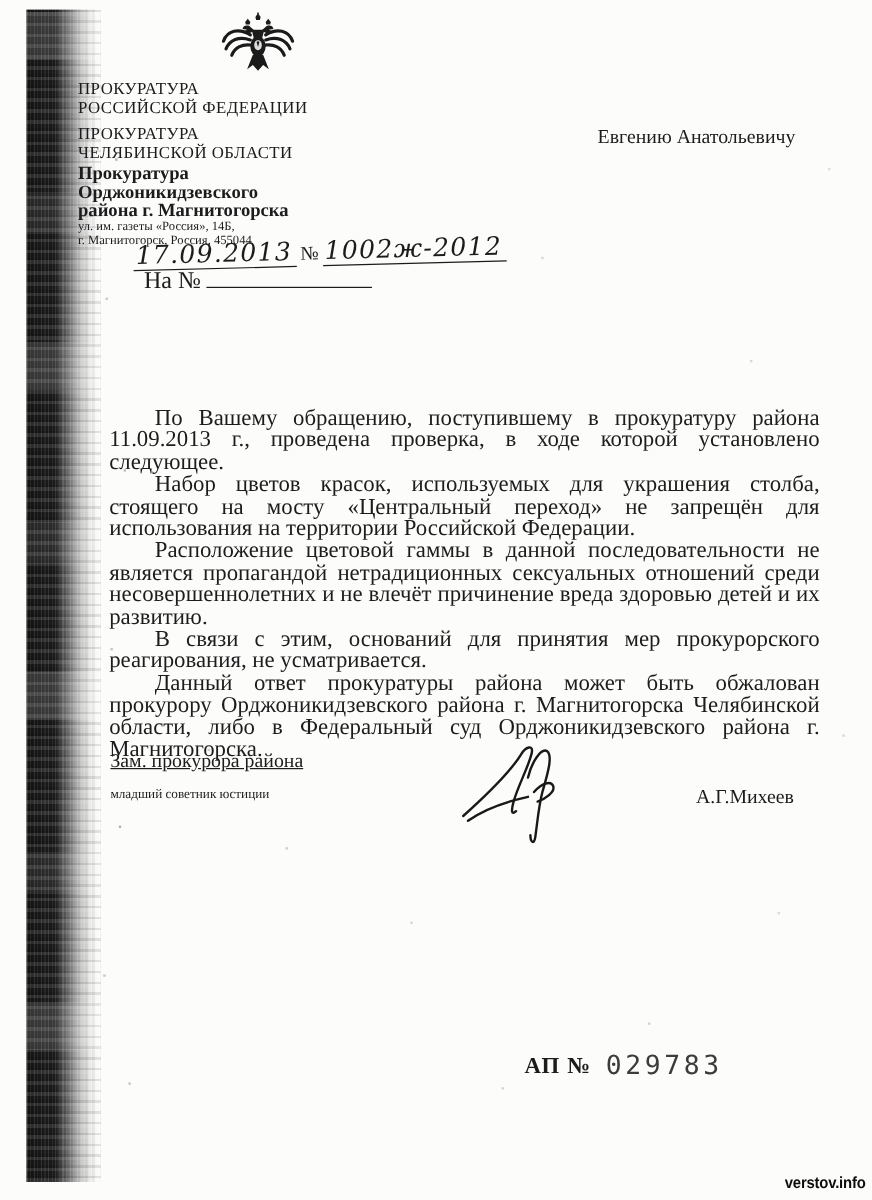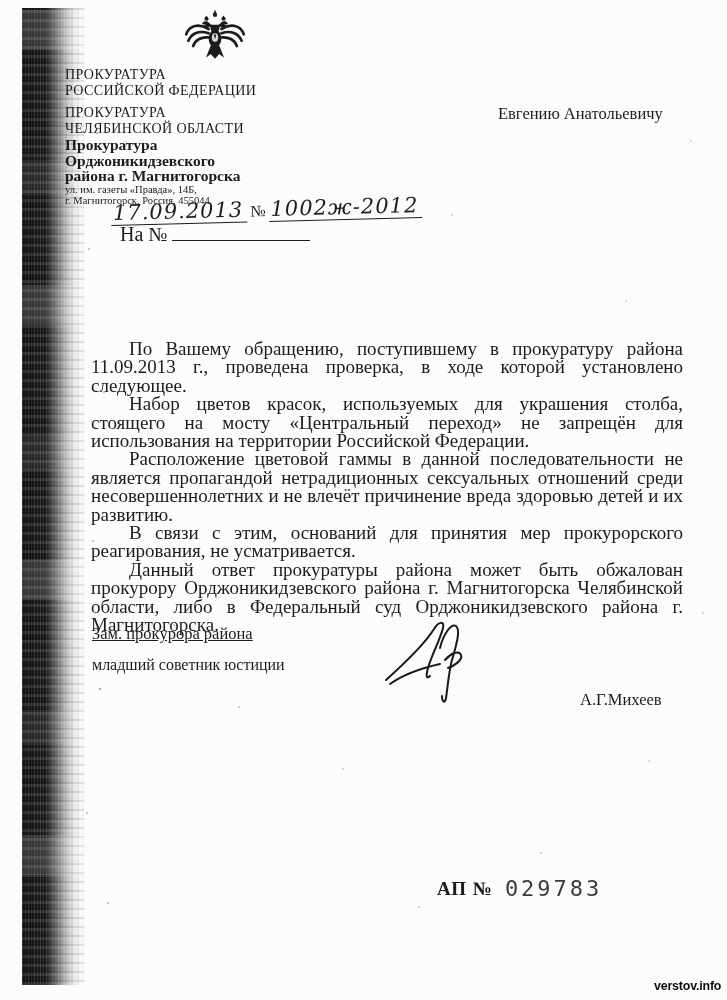--- a/index.html
+++ b/index.html
@@ -55,22 +55,22 @@
   .na-line{display:inline-block;width:138px;border-bottom:1.5px solid #1c1c1c;height:14px;}
 
   .addressee{position:absolute;left:498px;top:104px;font-size:16.5px;}
 
   
   .body-text{position:absolute;left:91px;top:340px;width:592px;font-size:19px;line-height:18.4px;text-align:justify;}
   .body-text p{margin:0;text-indent:38px;}
 
   
   .sig-pos1{position:absolute;left:92px;top:624px;font-size:16.5px;text-decoration:underline;}
-  .sig-pos2{position:absolute;left:92px;top:656px;font-size:16px;text-align:right;}
-  .sig-name{position:absolute;left:580px;top:654px;font-size:16.5px;margin-top:36px;}
+  .sig-pos2{position:absolute;left:92px;top:656px;font-size:11px;text-align:right;}
+  .sig-name{position:absolute;left:580px;top:654px;font-size:16.5px;}
   .sig-svg{position:absolute;left:382px;top:616px;}
 
   
   .stamp{position:absolute;left:437px;top:876px;white-space:nowrap;}
   .stamp-prefix{font-size:19px;font-weight:bold;letter-spacing:1px;}
   .stamp-number{
     font-family:"DejaVu Sans Mono", monospace;font-size:22px;letter-spacing:3px;
     color:#222;opacity:.88;vertical-align:-1px;padding-left:8px;
   }
 
@@ -113,21 +113,21 @@
       <path d="M58,47 l2,-3 l2,3 l-2,7 z" fill="#1b1b1b"></path>
     </svg>
     <div class="org-line">ПРОКУРАТУРА</div>
     <div class="org-line">РОССИЙСКОЙ ФЕДЕРАЦИИ</div>
     <div class="org-gap"></div>
     <div class="org-line">ПРОКУРАТУРА</div>
     <div class="org-line">ЧЕЛЯБИНСКОЙ ОБЛАСТИ</div>
     <div class="dept-line">Прокуратура</div>
     <div class="dept-line">Орджоникидзевского</div>
     <div class="dept-line">района  г. Магнитогорска</div>
-    <div class="addr-line">ул. им. газеты «Правда», 14Б,</div>
+    <div class="addr-line">ул. им. газеты «Россия», 14Б,</div>
     <div class="addr-line">г. Магнитогорск, Россия, 455044</div>
   </div>
 
   <div class="handwritten-row">
     <span class="hw">17.09.2013</span><span class="hw-no">№</span><span class="hw">1002ж-2012</span>
   </div>
 
   <div class="na-row">
     <span>На №</span>
     <span class="na-line"></span>

